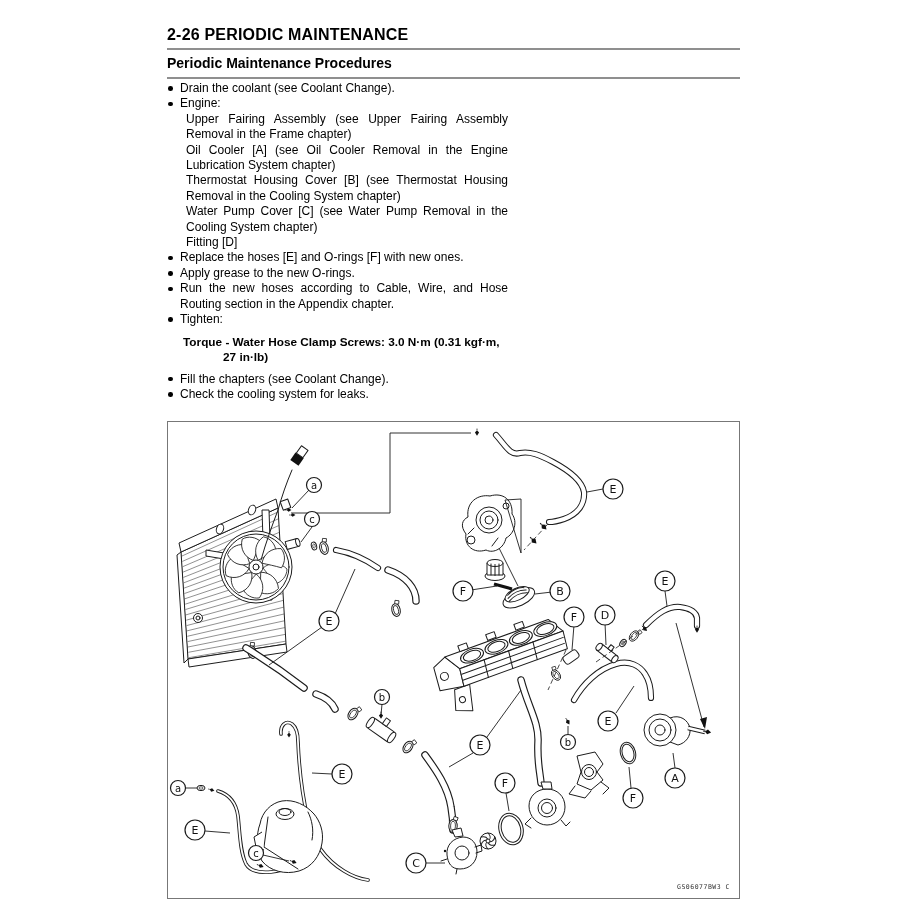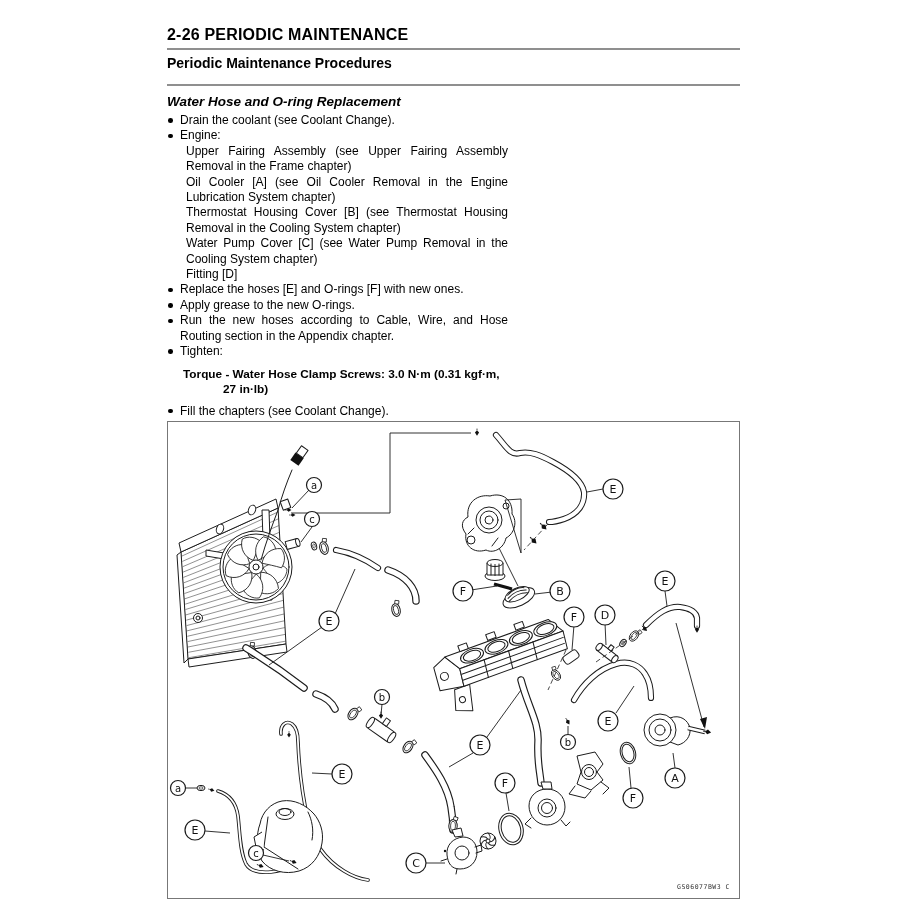--- a/index.html
+++ b/index.html
@@ -1,21 +1,21 @@
 <!DOCTYPE html>
 <html><head>
 <meta charset="utf-8">
 <style>
   html,body{margin:0;padding:0;background:#fff;}
   body{width:910px;height:910px;position:relative;font-family:"Liberation Sans",sans-serif;color:#000;overflow:hidden;}
   .content{position:absolute;left:167px;top:16px;width:573px;}
   h1{margin:9px 0 0;font-size:16px;line-height:19px;font-weight:bold;letter-spacing:.2px;}
   .rule{height:2px;background:#8f8f8f;border:0;margin:0;}
   .rule1{margin-top:4px;}
-  h2{margin:5px 0 12px;font-size:14px;line-height:17px;font-weight:bold;}
+  h2{margin:5px 0 5px;font-size:14px;line-height:17px;font-weight:bold;}
   .rule2{margin-top:3px;}
   h3{margin:8px 0 3px;font-size:13.5px;line-height:16px;font-weight:bold;font-style:italic;}
   ul.steps{margin:2px 0 0;padding:0;list-style:none;width:341px;font-size:12px;line-height:15.4px;text-align:justify;}
   li.b{padding-left:13px;position:relative;}
   li.b::before{content:"";position:absolute;left:1px;top:5.4px;width:4.6px;height:4.6px;border-radius:50%;background:#000;}
   li.s{padding-left:19px;}
   .torque{font-weight:bold;font-size:11.8px;line-height:15px;margin:7px 0 7px 16px;}
   .torque .t2{margin-left:40px;}
   .diagram{position:absolute;left:167px;top:421px;width:573px;height:478px;border:1px solid #777;box-sizing:border-box;background:#fff;}
   .diagram svg{display:block;}
@@ -36,21 +36,20 @@
   .figcode{font-family:"DejaVu Sans Mono",monospace;font-size:6.5px;fill:#333;letter-spacing:.5px;text-anchor:end;}
 </style>
 </head>
 <body>
 
 <div class="content">
   <h1>2-26 PERIODIC MAINTENANCE</h1>
   <div class="rule rule1"></div>
   <h2>Periodic Maintenance Procedures</h2>
   <div class="rule rule2"></div>
-  <h3>Water Hose and O-ring Replacement</h3>
   <ul class="steps">
     <li class="b">Drain the coolant (see Coolant Change).</li>
     <li class="b">Engine:</li>
     <li class="s">Upper Fairing Assembly (see Upper Fairing Assembly Removal in the Frame chapter)</li>
     <li class="s">Oil Cooler [A] (see Oil Cooler Removal in the Engine Lubrication System chapter)</li>
     <li class="s">Thermostat Housing Cover [B] (see Thermostat Housing Removal in the Cooling System chapter)</li>
     <li class="s">Water Pump Cover [C] (see Water Pump Removal in the Cooling System chapter)</li>
     <li class="s">Fitting [D]</li>
     <li class="b">Replace the hoses [E] and O-rings [F] with new ones.</li>
     <li class="b">Apply grease to the new O-rings.</li>

